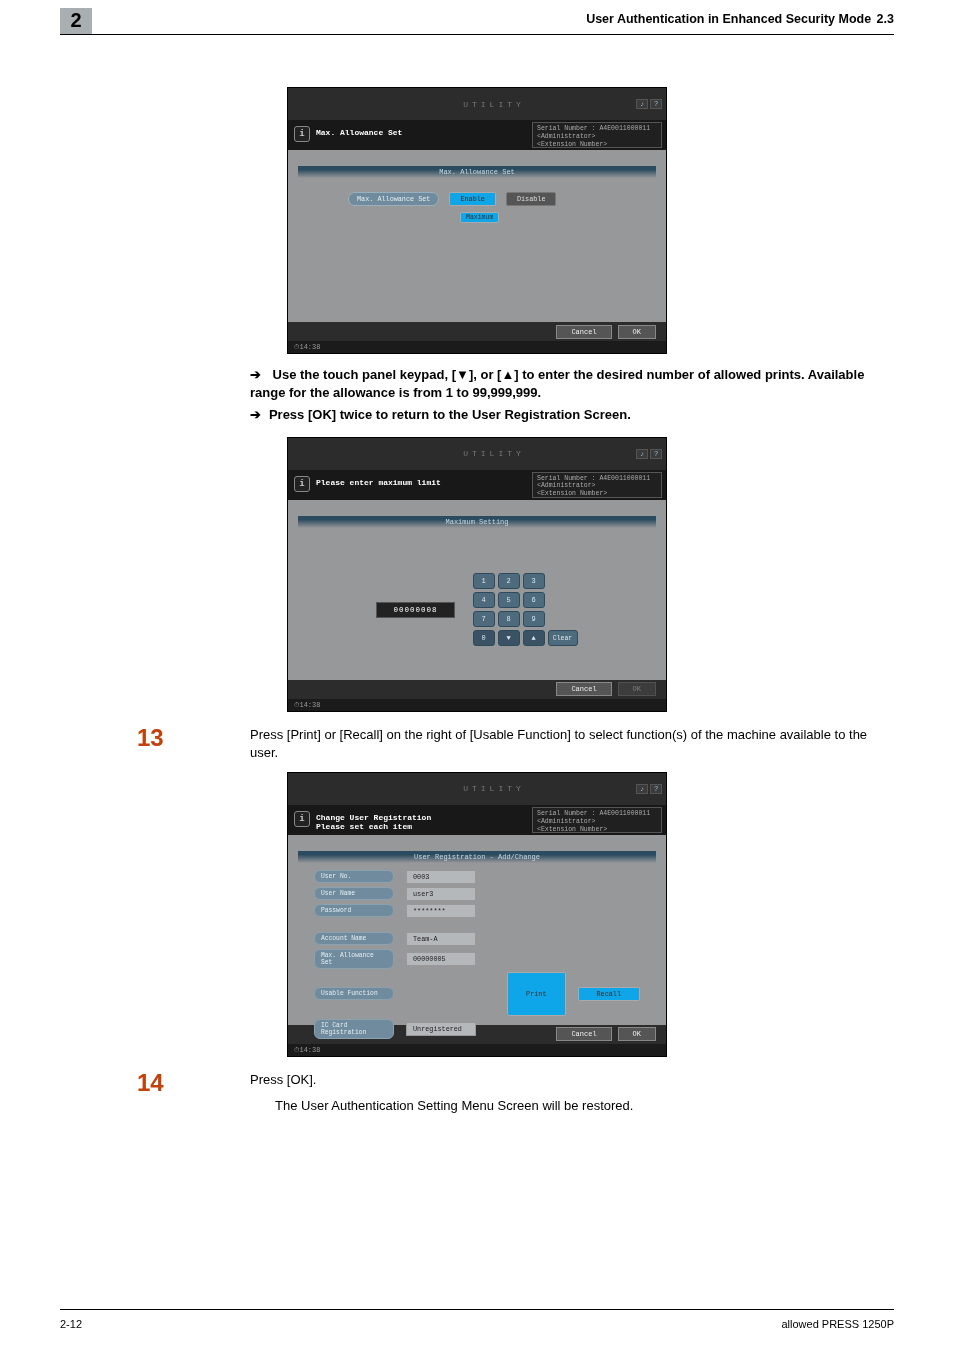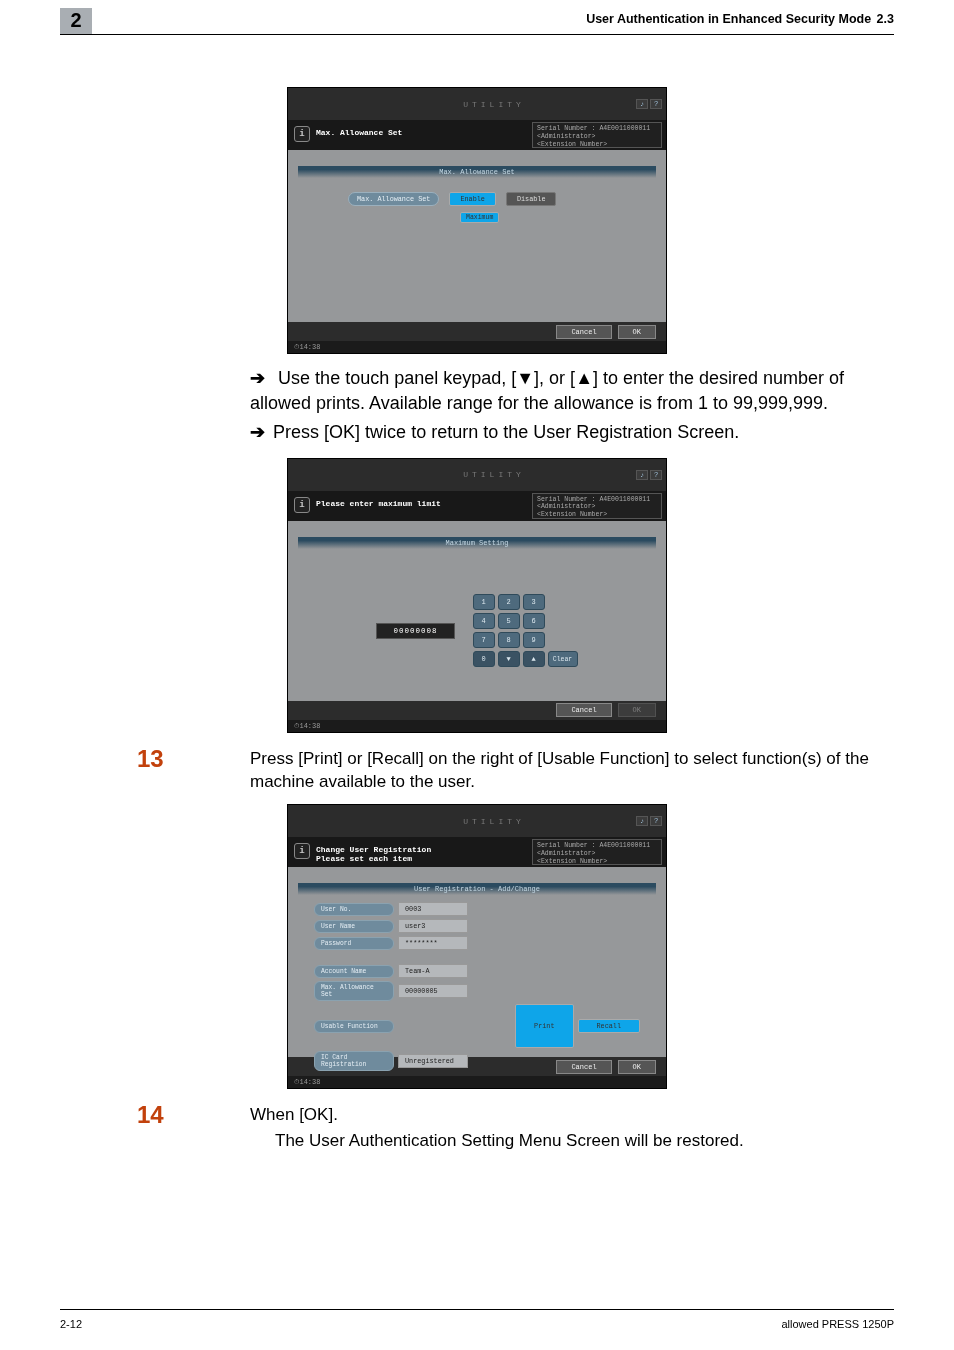--- a/index.html
+++ b/index.html
@@ -178,49 +178,49 @@
     width:30px; height:16px;
     background:#4e6a7d; border:1px solid #2f4a5a;
     border-radius:3px;
     display:flex; align-items:center; justify-content:center;
     color:#dbe7ee; font-size:6.5px;
   }
   .kp-dark { background:#3a5263; }
 
   
   .form-row {
-    display:flex; align-items:center; gap:4px; margin:3px 0;
+    display:flex; align-items:center; gap:12px; margin:3px 0;
   }
   .side-label {
     width: 80px;
     background: #6f8b9d;
     color:#e5eef4;
     font-size:6.3px;
     padding:2px 6px;
     border-radius:6px;
     border:1px solid #8aa2b0;
   }
   .val-box {
     font-size:6.8px;
     background:#b5b8bb;
     color:#222;
     padding:2px 6px;
     min-width: 70px;
     border: 1px solid #999;
   }
   .arrow-list { list-style:none; padding:0; margin: 6px 0 6px 190px; max-width:730px;}
   .arrow-list li::before { content: "\2794"; margin-right:8px; font-weight:bold;}
-  .arrow-list li { margin-bottom:4px; font-size: 18px; line-height:1.4; }
+  .arrow-list li { margin-bottom:4px; font-size: 13px; line-height:1.4;font-weight:bold; }
   .step-num {
     color:#c2410c; font-size:24px; font-weight:bold;
     float:left; margin-left:77px; margin-right:10px;
     margin-top:-2px;
   }
   .step-block { clear:both; overflow:auto; margin-top:14px; }
-  .step-text { margin-left:190px; font-size:17px; line-height:1.4; max-width:730px; }
+  .step-text { margin-left:190px; font-size:13px; line-height:1.4; max-width:730px; }
 
   .footer-line { position:absolute; left:60px; right:60px; bottom:40px; border-top:1px solid #000; height:0; }
   .footer-left { position:absolute; left:60px; bottom:20px; font-size:11px; }
   .footer-right { position:absolute; right:60px; bottom:20px; font-size:11px; }
 
 </style>
 </head>
 <body>
 
 <div class="page">
@@ -399,20 +399,20 @@
       <span class="footbtn">OK</span>
     </div>
     <div class="ui-timebar">
         <span>⏱ </span>
         <span>14:38</span>
       </div>
   </div>
 
   <div class="step-block">
     <div class="step-num">14</div>
-    <div class="step-text">When [OK].</div>
+    <div class="step-text">Press [OK].</div>
   </div>
   <div class="step-text" style="margin-left:215px;">The User Authentication Setting Menu Screen will be restored.</div>
 
   <div class="footer-line"></div>
   <div class="footer-left">2-12</div>
   <div class="footer-right">allowed PRESS 1250P</div>
 </div>
 
 </body></html>

